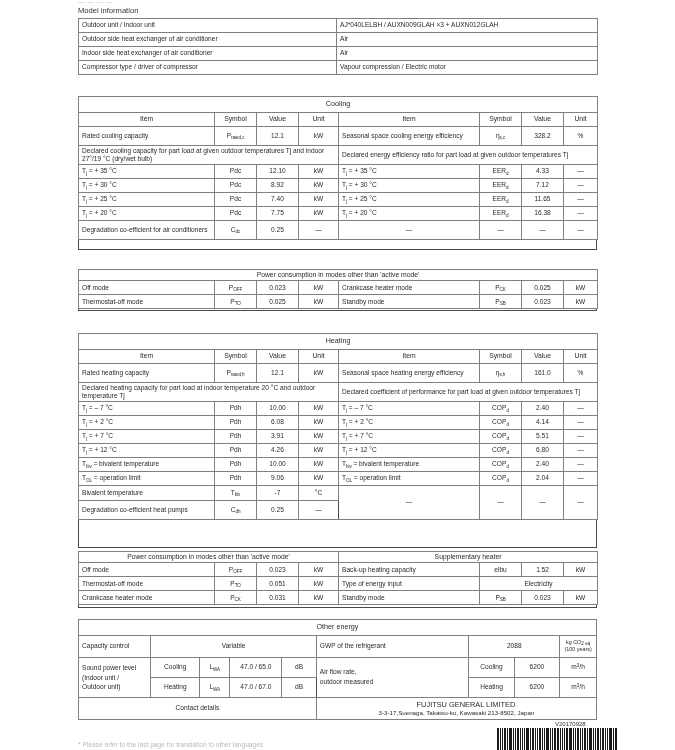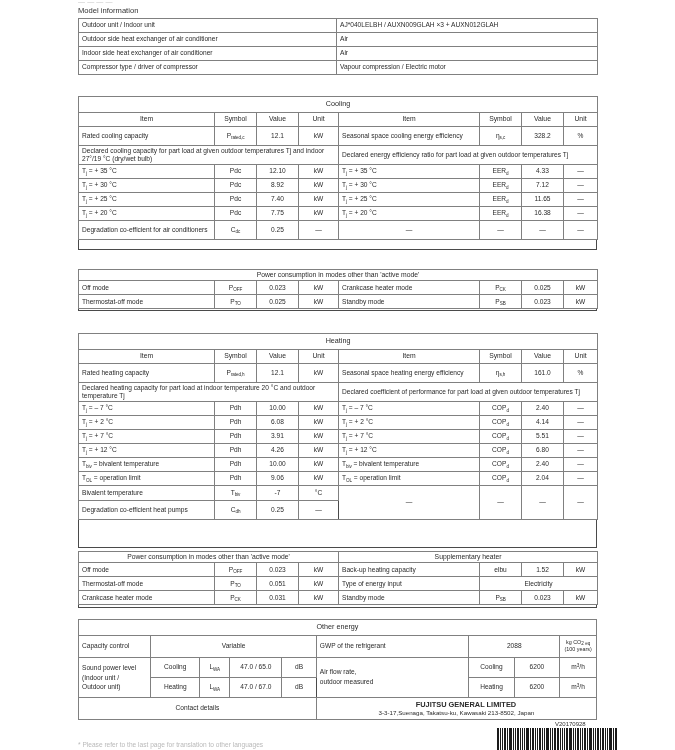--- a/index.html
+++ b/index.html
@@ -73,21 +73,21 @@
     top: 1.4px;
     letter-spacing: -.1px;
   }
   sup {
     font-size: 4.6px;
     vertical-align: baseline;
     position: relative;
     top: -2.4px;
   }
   .dash { letter-spacing: 0; }
-  .bold { font-weight: bold; font-size: 7.4px; margin-left: 19px; }
+  .bold { font-weight: normal; font-size: 7.4px; margin-left: 19px; }
   .addr { font-size: 6.2px; }
   .vcode {
     position: absolute;
     font-size: 6px;
     color: #333;
     white-space: nowrap;
   }
   .footnote {
     position: absolute;
     font-size: 6.6px;

